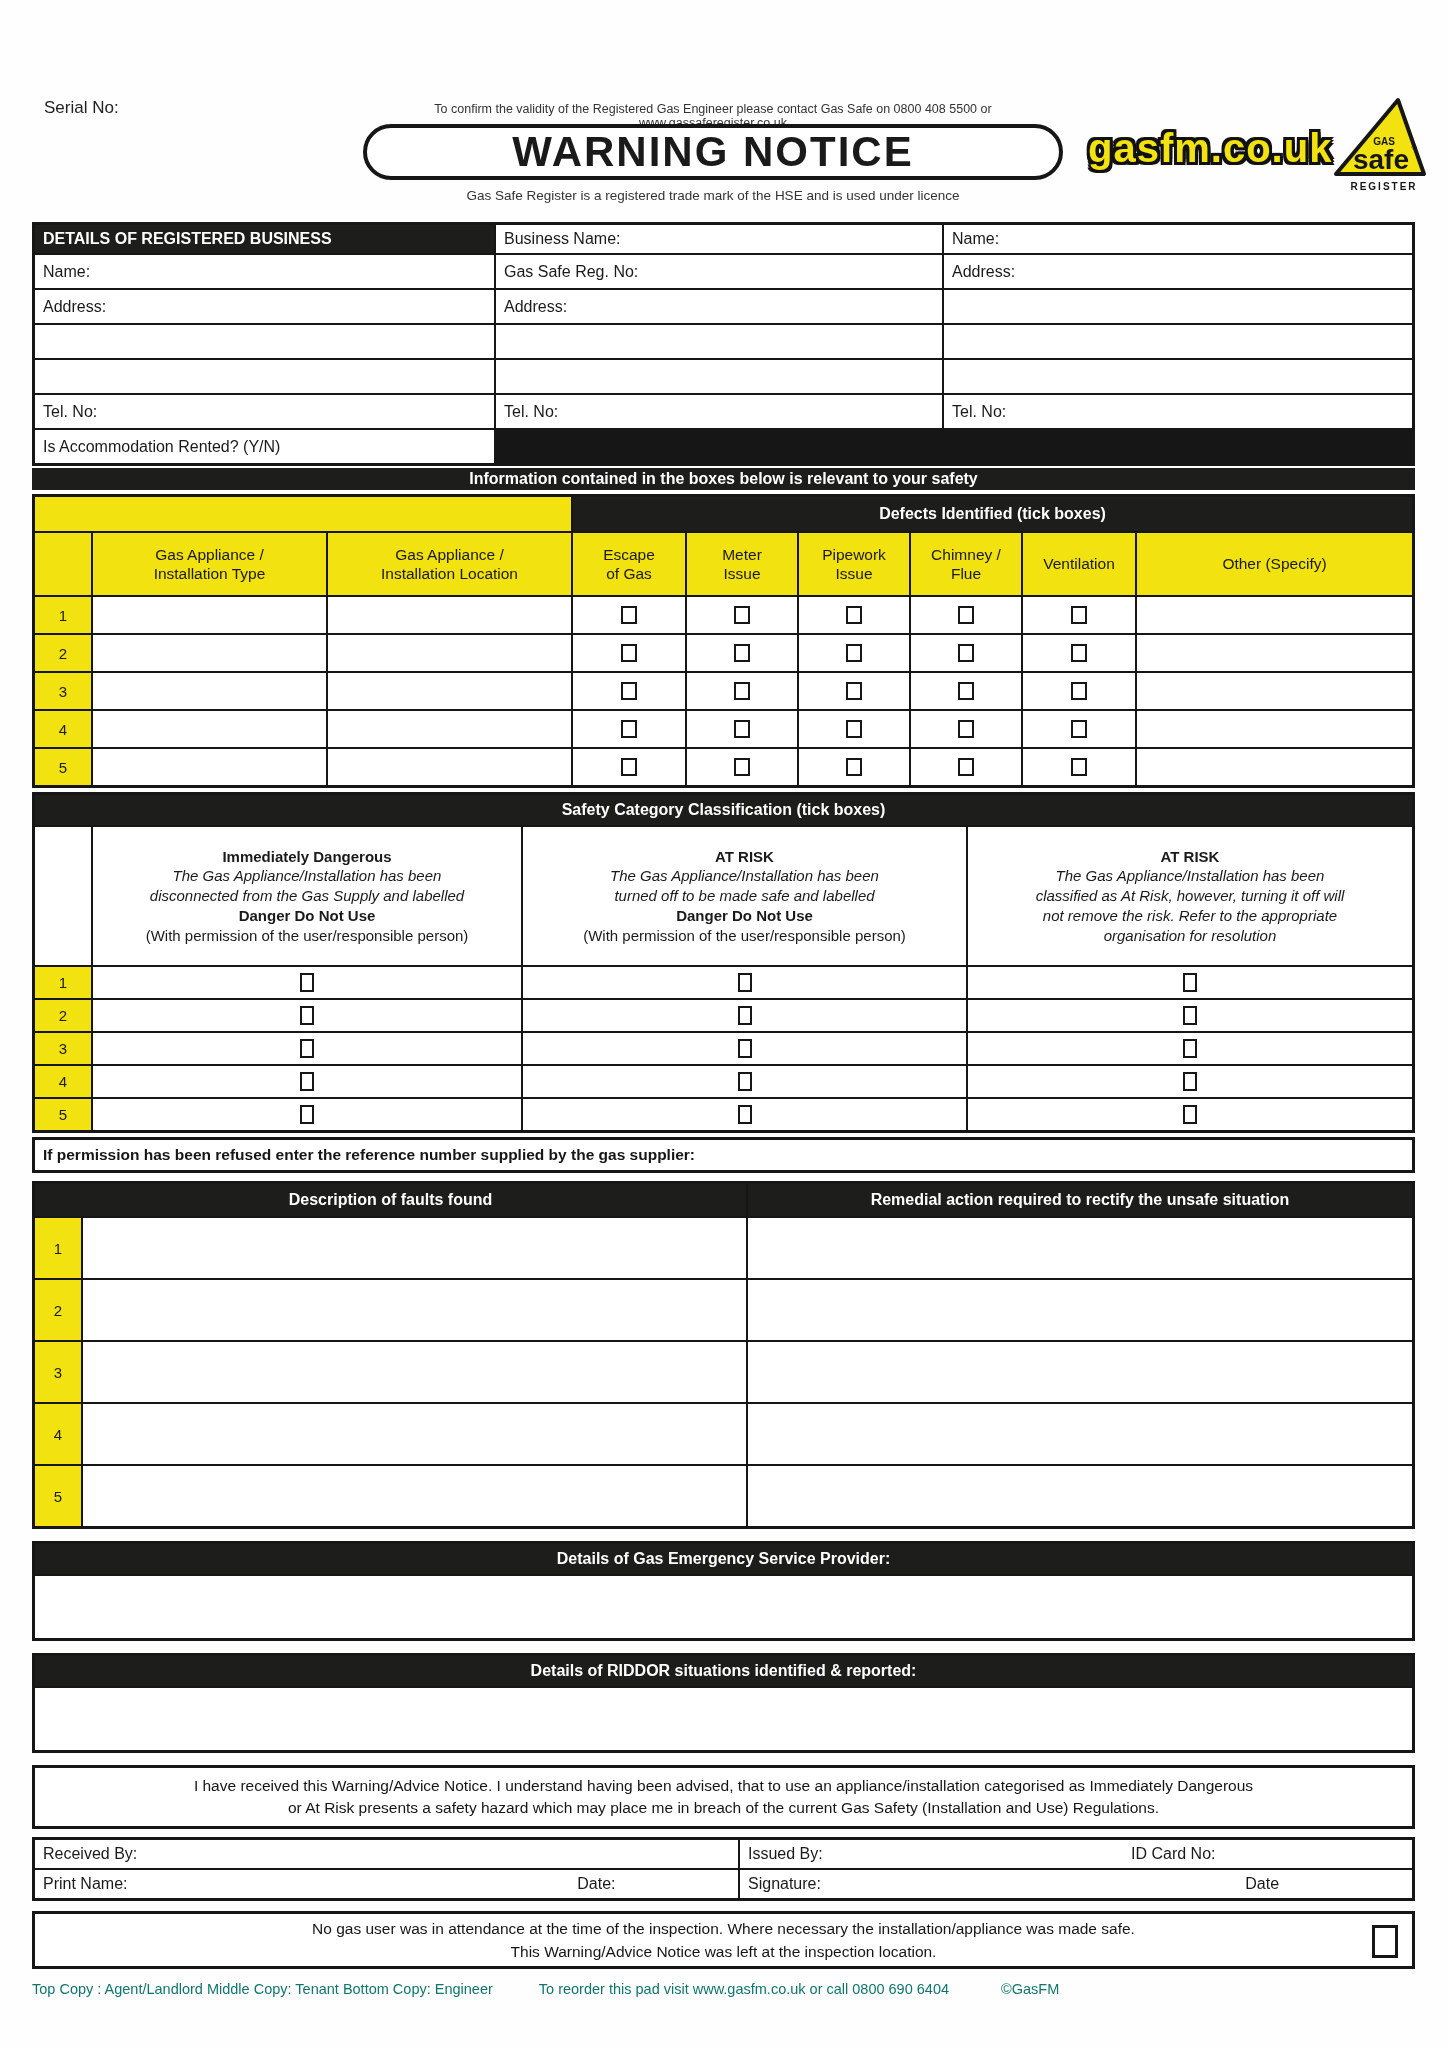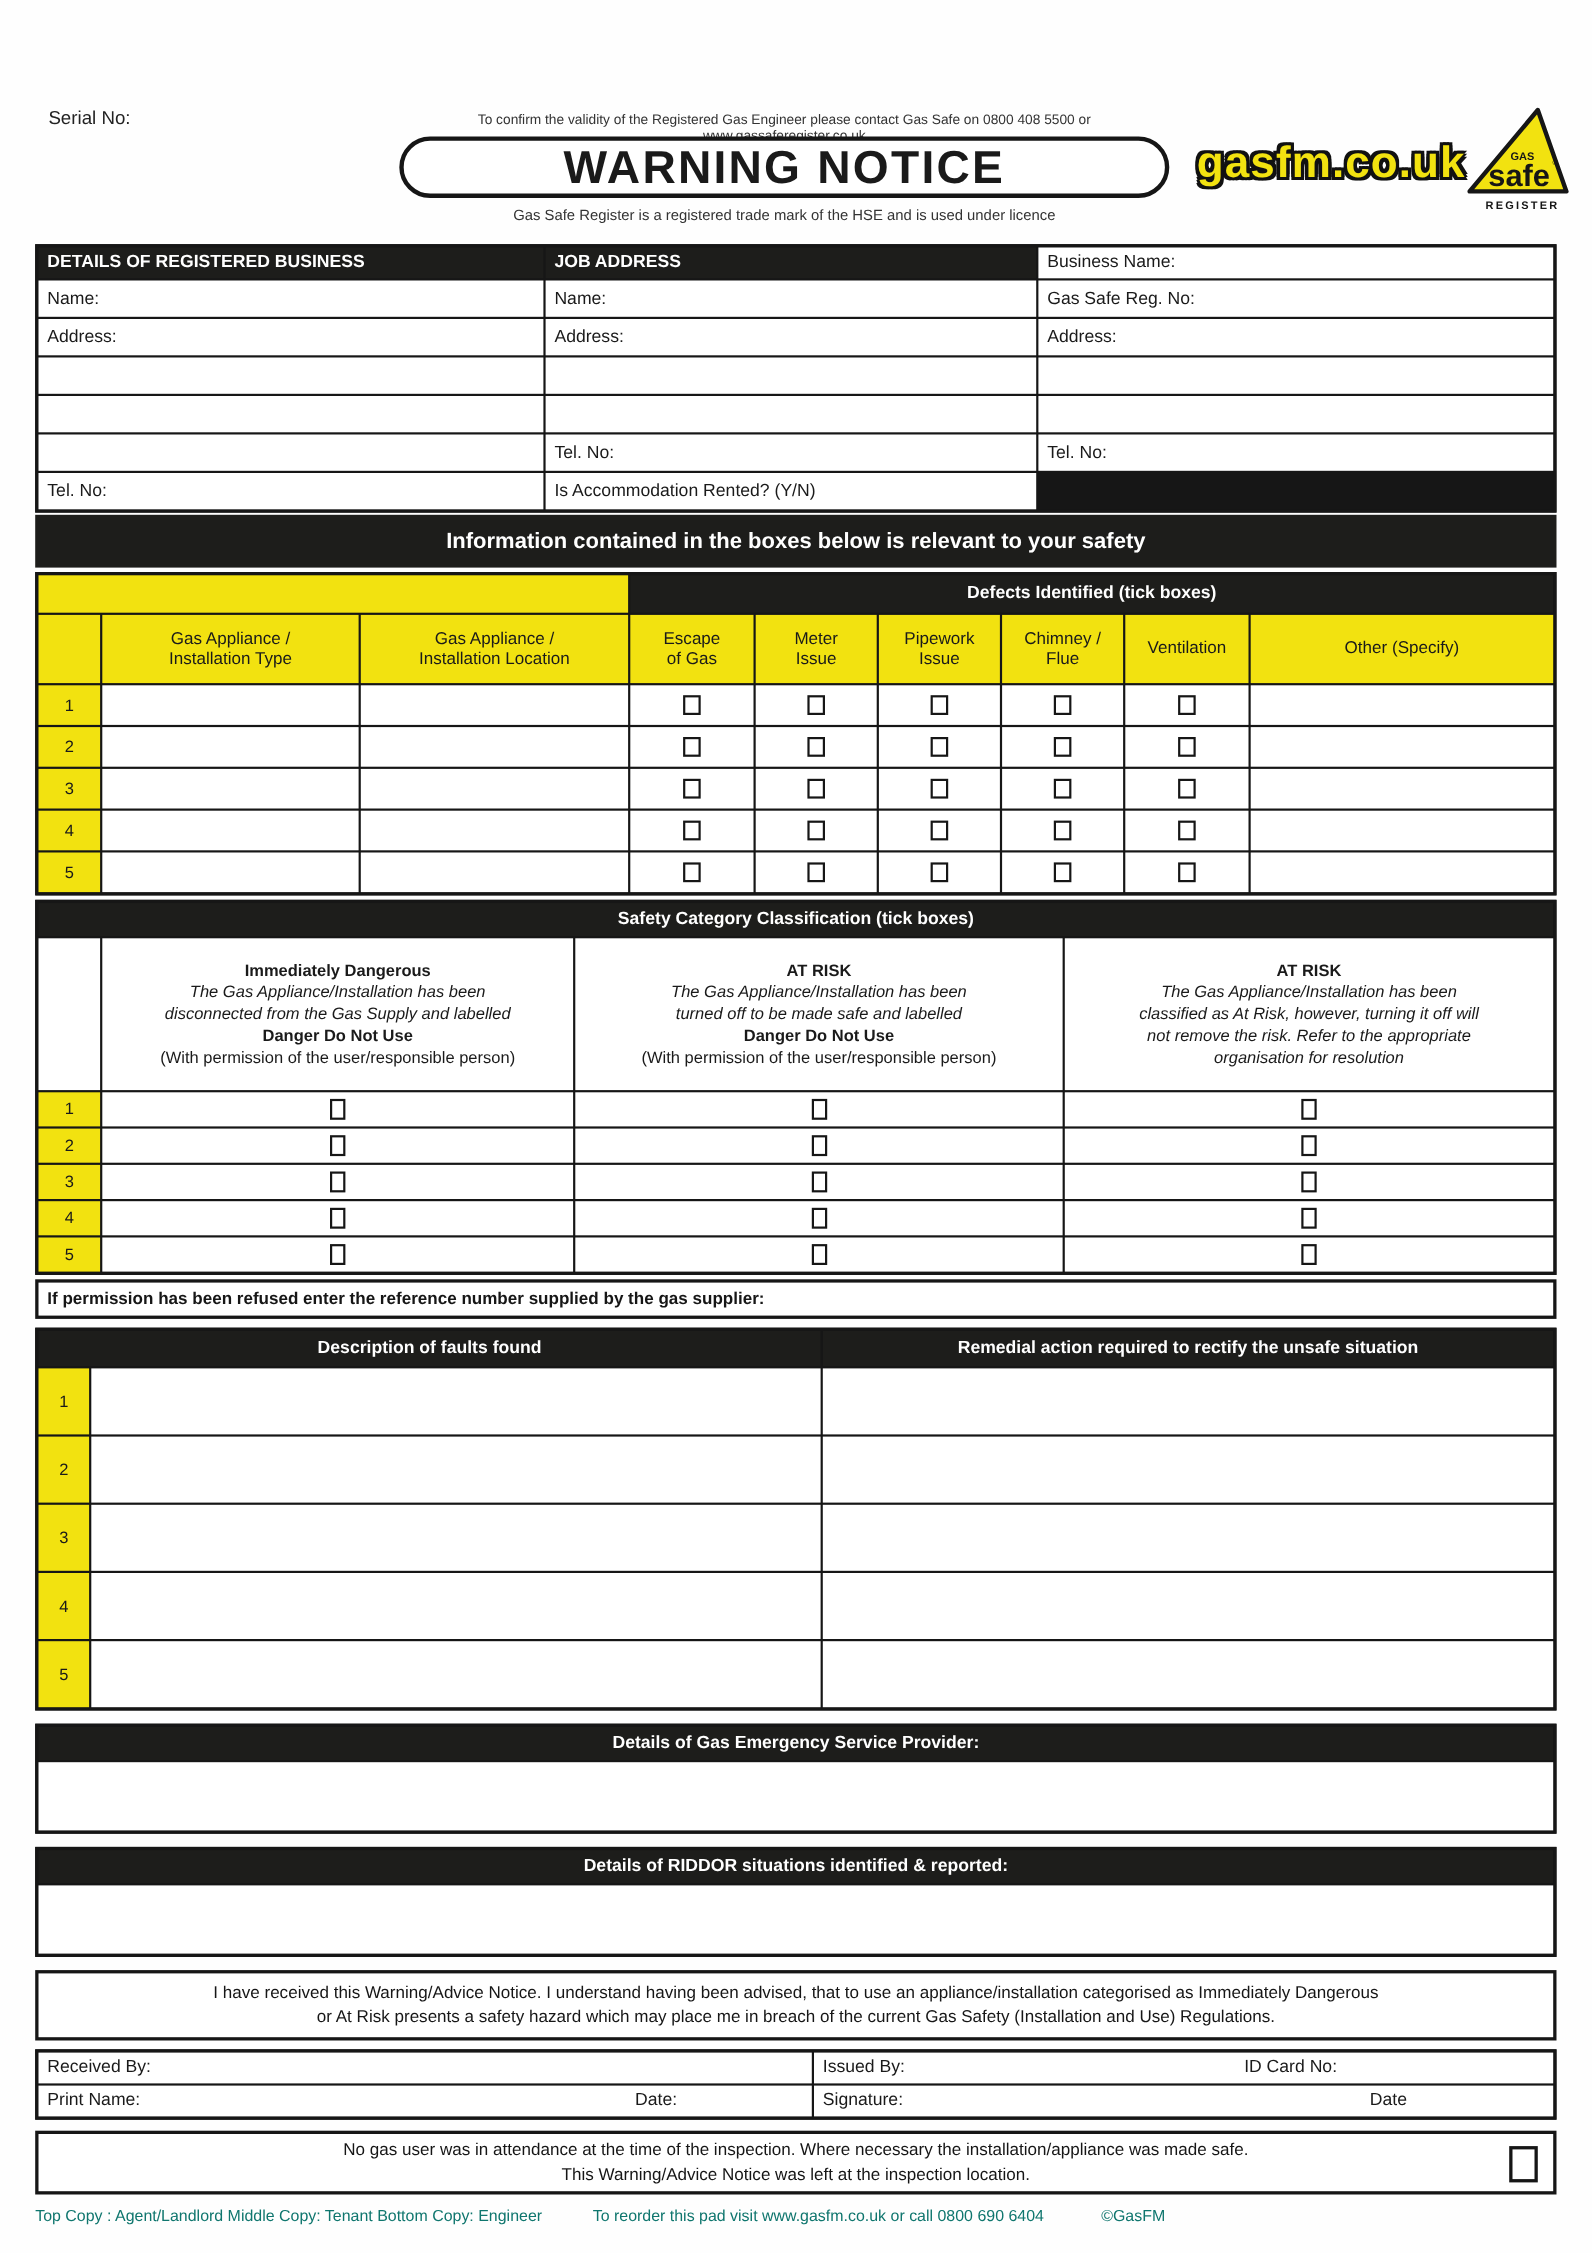--- a/index.html
+++ b/index.html
@@ -33,21 +33,21 @@
   .num { background:#F2E210; justify-content:center; padding-left:0; font-size:15px; }
   .cb { display:inline-block; width:16px; height:18px; border:2px solid #161616; background:#fff; }
   .pre { white-space:pre-line; }
 
   
   .biz { grid-template-columns:459px 446px 1fr; grid-template-rows:28px repeat(6,33px); }
   .biz .bar { padding-left:8px; }
   .biz .bar.center { padding-left:0; justify-content:center; }
 
   
-  .infobar { margin-top:2px; height:48px; background:#1D1D1B; color:#fff; font-weight:bold; font-size:20px;
+  .infobar { margin-top:2px; height:22px; background:#1D1D1B; color:#fff; font-weight:bold; font-size:16px;
     display:flex; align-items:center; justify-content:center; }
 
   
   .defects { margin-top:4px; grid-template-columns:56px 233px 243px 112px 110px 110px 110px 112px 1fr;
     grid-template-rows:34px 62px repeat(5,36px); }
   .defects .hdr { background:#F2E210; font-size:15.5px; justify-content:center; padding:0; text-align:center; line-height:1.25; }
   .span3 { grid-column:1 / span 3; }
   .span6 { grid-column:4 / span 6; }
 
   
@@ -114,21 +114,20 @@
         <text x="86" y="56" font-size="7" text-anchor="middle" fill="#161616">®</text>
         <text x="56" y="96" font-size="10" font-weight="bold" letter-spacing="2" text-anchor="middle" fill="#161616">REGISTER</text>
       </svg>
     </div>
   </div>
 
   <div class="sheet">
 
     <div class="grid biz">
       <div class="bar">DETAILS OF REGISTERED BUSINESS</div>
-      <div class="bar">JOB ADDRESS</div>
 
       <div class="cell">Business Name:</div>
       <div class="cell">Name:</div>
       <div class="cell">Name:</div>
 
       <div class="cell">Gas Safe Reg. No:</div>
       <div class="cell">Address:</div>
       <div class="cell">Address:</div>
 
       <div class="cell">Address:</div>

